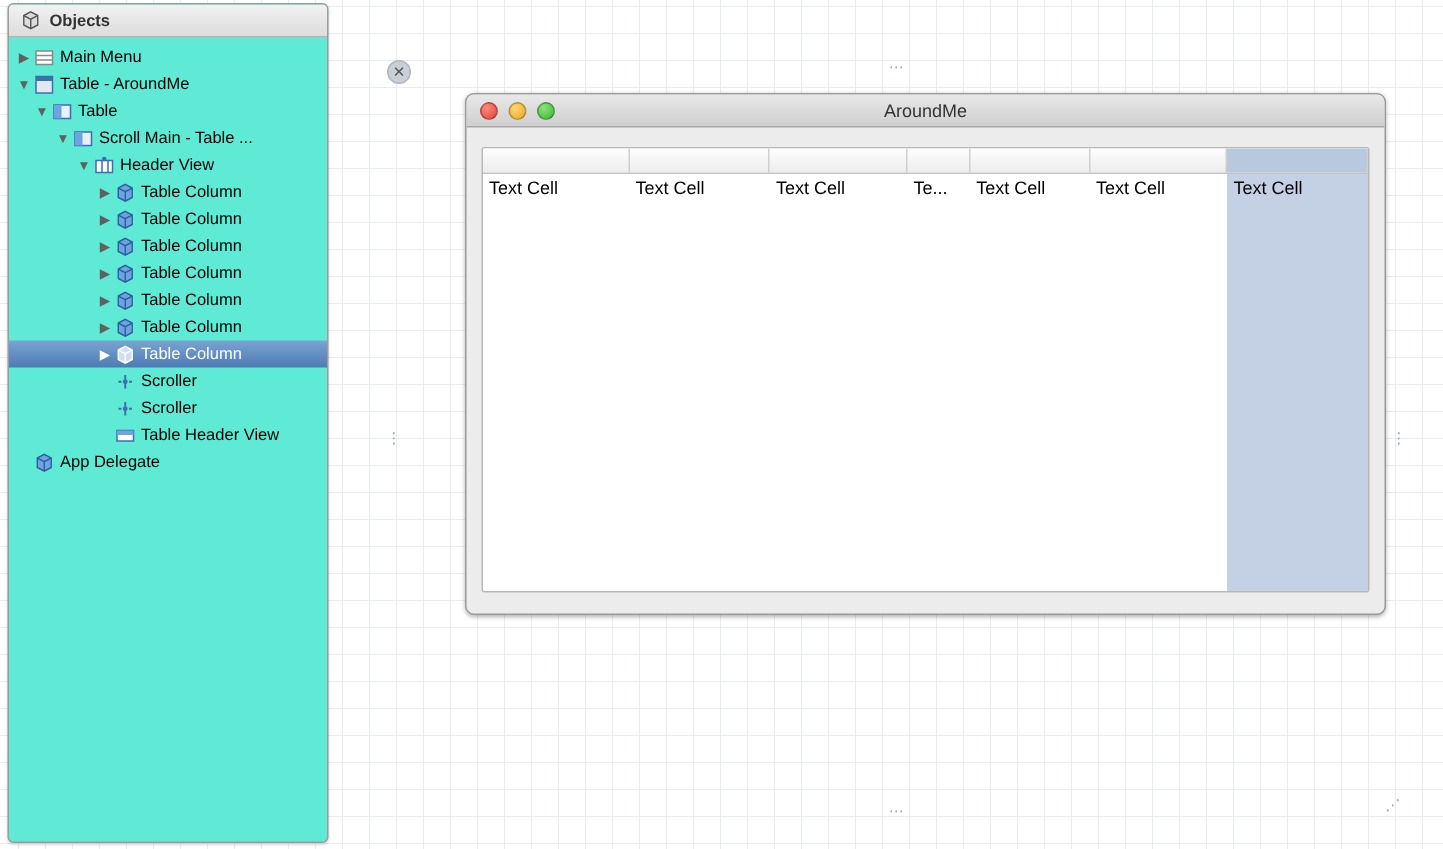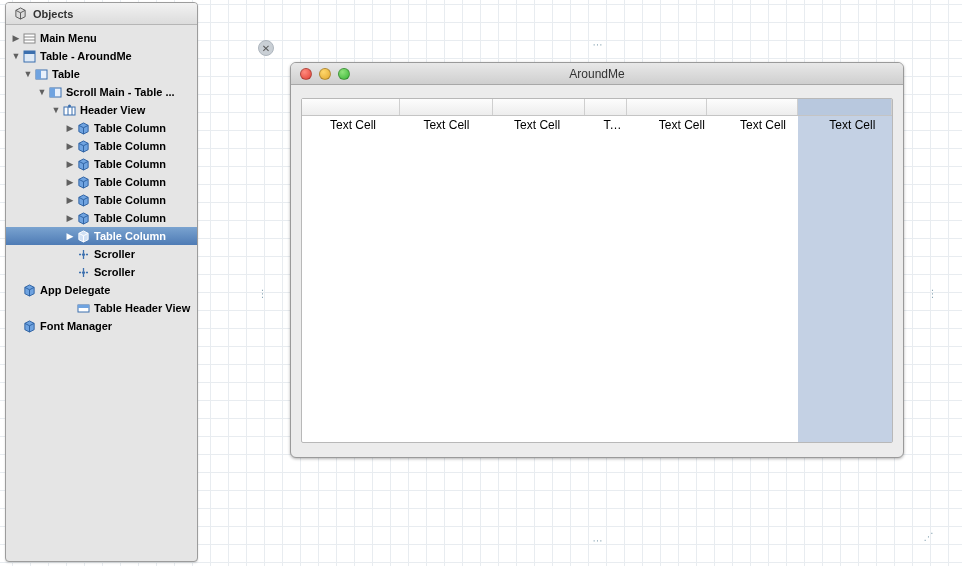--- a/index.html
+++ b/index.html
@@ -15,22 +15,22 @@
   width: 962px;
   height: 566px;
   overflow: hidden;
   position: relative;
 }
 
 
 .objects-panel {
   position: absolute;
   left: 5px; top: 2px;
-  width: 193px; height: 560px;
-  background: #e5e5e5;
+  width: 214px; height: 560px;
+  background: #5eead4;
   border: 1px solid #9c9c9c;
   border-radius: 4px;
   box-shadow: 0 1px 2px rgba(0,0,0,.15);
   overflow: hidden;
 }
 .objects-header {
   display: flex; align-items: center;
   gap: 6px;
   height: 22px;
   padding: 0 8px;
@@ -60,21 +60,21 @@
   font-size: 9px;
   color: #606060;
 }
 .tree-row.selected .arrow { color: #fff; }
 .tree-row .ico {
   width: 14px; height: 14px;
   flex: 0 0 14px;
   margin-right: 4px;
   display: inline-flex; align-items:center; justify-content:center;
 }
-.tree-row .lbl { font-size: 11px; color: #000; font-weight: bold; }
+.tree-row .lbl { font-size: 11px; color: #000; }
 .tree-row.selected .lbl { color: #fff; }
 
 .pad0 { padding-left: 4px; }
 .pad1 { padding-left: 16px; }
 .pad2 { padding-left: 30px; }
 .pad3 { padding-left: 44px; }
 .pad4 { padding-left: 58px; }
 
 
 svg { display:block; }
@@ -90,22 +90,22 @@
   position:absolute;
   width:9px; height:9px;
   display:flex;align-items:center;justify-content:center;
   color:#8ea9b7;
   font-size:10px;
 }
 
 
 .mac-window{
   position:absolute;
-  left:290px; top:62px;
-  width:614px; height:396px;
+  left:310px; top:62px;
+  width:614px; height:348px;
   border:1px solid #9a9a9a;
   border-radius:6px;
   background:#ececec;
   box-shadow:0 1px 3px rgba(0,0,0,.3);
   overflow:hidden;
 }
 .mac-titlebar{
   height:22px;
   background:linear-gradient(#e8e8e8,#cfcfcf);
   border-bottom:1px solid #a8a8a8;
@@ -135,21 +135,21 @@
 .th{
   border-right:1px solid #cfcfcf;
   height:100%;
 }
 .tbl-row{display:flex;height:18px;}
 .td{
   padding:2px 4px;
   font-size:12px;
   color:#000;
   border-right:1px solid transparent;
-  overflow:hidden;text-overflow:ellipsis;white-space:nowrap;margin-left:24px;
+  overflow:hidden;text-overflow:ellipsis;white-space:nowrap;
 }
 .col-selected{
   background:#b8c8de;
 }
 .col-body-selected{
   background:#c4d1e4;
 }
 
 
 .close-badge{
@@ -311,49 +311,39 @@
       <div class="tree-row pad4">
         <span class="arrow"></span>
         <span class="ico">
           <svg width="13" height="13">
             <path d="M6.5 2v3M6.5 11v-3M4 6.5h-2M11 6.5h-2" stroke="#3b6fae" stroke-width="1.3"></path>
             <circle cx="6.5" cy="6.5" r="1.6" fill="#3b6fae"></circle>
           </svg>
         </span>
         <span class="lbl">Scroller</span>
       </div>
+      <div class="tree-row pad4">
+        <span class="arrow"></span>
+        <span class="ico">
+          <svg width="13" height="13">
+            <rect x="1" y="3" width="11" height="7" fill="#fff" stroke="#3b6fae"></rect>
+            <rect x="1" y="3" width="11" height="3" fill="#6fa3e0"></rect>
+          </svg>
+        </span>
+        <span class="lbl">Table Header View</span>
+      </div>
       <div class="tree-row pad0">
         <span class="arrow"></span>
         <span class="ico">
           <svg width="13" height="13" viewBox="0 0 14 14">
             <path d="M7 1l5 2.6v6.8L7 13 2 10.4V3.6z" fill="#6fa3e0" stroke="#2b5fa0"></path>
             <path d="M2 3.6L7 6.2l5-2.6M7 6.2V13" stroke="#2b5fa0" fill="none"></path>
           </svg>
         </span>
         <span class="lbl">App Delegate</span>
-      </div>
-      <div class="tree-row pad4">
-        <span class="arrow"></span>
-        <span class="ico">
-          <svg width="13" height="13">
-            <rect x="1" y="3" width="11" height="7" fill="#fff" stroke="#3b6fae"></rect>
-            <rect x="1" y="3" width="11" height="3" fill="#6fa3e0"></rect>
-          </svg>
-        </span>
-        <span class="lbl">Table Header View</span>
-      </div>
-      <div class="tree-row pad0">
-        <span class="arrow"></span>
-        <span class="ico">
-          <svg width="13" height="13" viewBox="0 0 14 14">
-            <path d="M7 1l5 2.6v6.8L7 13 2 10.4V3.6z" fill="#6fa3e0" stroke="#2b5fa0"></path>
-            <path d="M2 3.6L7 6.2l5-2.6M7 6.2V13" stroke="#2b5fa0" fill="none"></path>
-          </svg>
-        </span>
-        <span class="lbl">Font Manager</span>
       </div>
     </div>
 </div>
 
 <div class="sel-frame">
   <div class="close-badge">✕</div>
   <div class="handle" style="left:50%;top:-10px;transform:translateX(-50%)">⋯</div>
   <div class="handle" style="left:-10px;top:50%;transform:translateY(-50%)">⋮</div>
   <div class="handle" style="right:-10px;top:50%;transform:translateY(-50%)">⋮</div>
   <div class="handle" style="left:50%;bottom:-10px;transform:translateX(-50%)">⋯</div>

